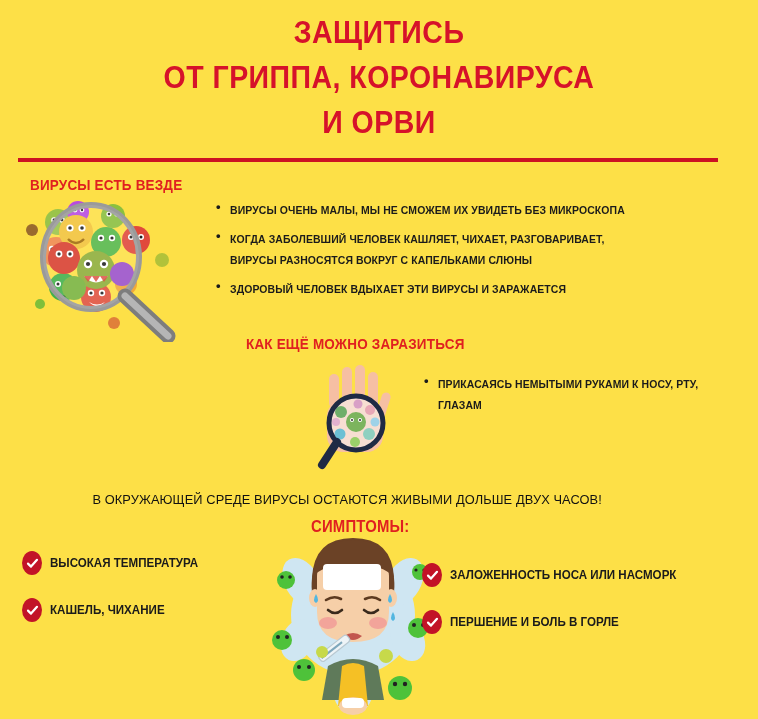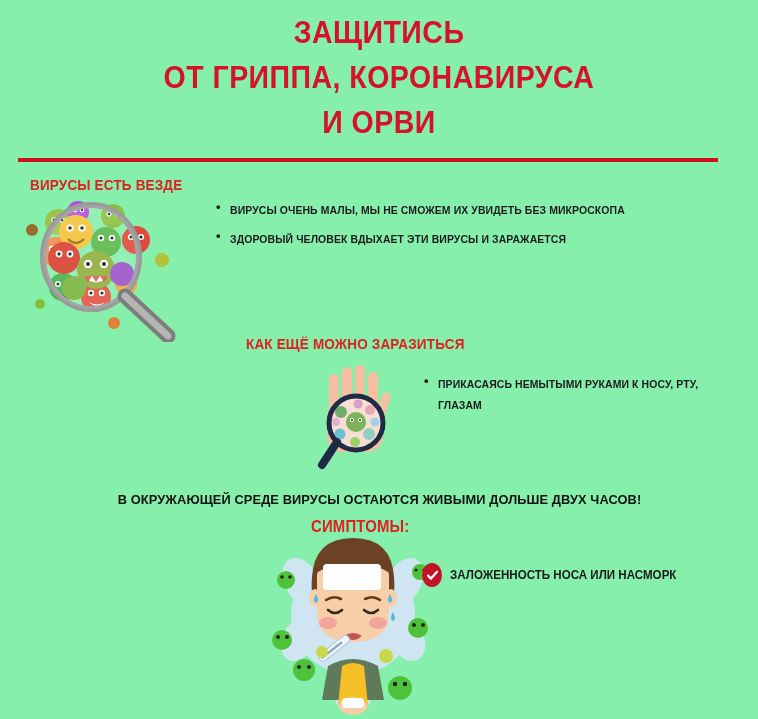--- a/index.html
+++ b/index.html
@@ -11,21 +11,21 @@
     height: 719px;
     background: #cfe3b4;
     font-family: "Liberation Sans", "DejaVu Sans", sans-serif;
     overflow: hidden;
     position: relative;
   }
   .page {
     position: relative;
     width: 758px;
     height: 719px;
-    background: #86efac;
+    background: #fde047;
   }
 
   
   .title-block {
     position: absolute;
     top: 10px;
     left: 0;
     width: 758px;
     text-align: center;
   }
@@ -96,24 +96,23 @@
   #list-contact    { left: 424px; top: 374px; width: 340px; }
 
   
   .banner {
     position: absolute;
     left: 0;
     top: 492px;
     width: 695px;
     text-align: center;
     font-size: 13.5px;
-    font-weight: bold;
+    font-weight: normal;
     color: #111111;
     letter-spacing: 0.1px;
-    margin-left: 32px;
   }
   .banner span {
     display: inline-block;
     transform: scaleX(0.95);
     white-space: nowrap;
   }
 
   
   .sym-list {
     position: absolute;
@@ -260,20 +259,24 @@
       <path d="M107 104 L150 144" stroke="#7d7d7d" stroke-width="15" stroke-linecap="round"></path>
       <path d="M107 104 L150 144" stroke="#b5b5b5" stroke-width="7" stroke-linecap="round"></path>
     </svg>
   </div>
 
   <div class="bullets" id="list-everywhere">
     <div class="item">
       <span class="line">ВИРУСЫ ОЧЕНЬ МАЛЫ, МЫ НЕ СМОЖЕМ ИХ УВИДЕТЬ БЕЗ МИКРОСКОПА</span>
     </div>
     <div class="item">
+      <span class="line">КОГДА ЗАБОЛЕВШИЙ ЧЕЛОВЕК КАШЛЯЕТ, ЧИХАЕТ, РАЗГОВАРИВАЕТ,</span>
+      <span class="line">ВИРУСЫ РАЗНОСЯТСЯ ВОКРУГ С КАПЕЛЬКАМИ СЛЮНЫ</span>
+    </div>
+    <div class="item">
       <span class="line">ЗДОРОВЫЙ ЧЕЛОВЕК  ВДЫХАЕТ ЭТИ  ВИРУСЫ И  ЗАРАЖАЕТСЯ</span>
     </div>
   </div>
 
   <div class="sec-head" id="head-howelse">КАК ЕЩЁ МОЖНО ЗАРАЗИТЬСЯ</div>
 
   <div class="art" id="art-hand">
     <svg viewBox="0 0 120 120" xmlns="http://www.w3.org/2000/svg">
 
       <g fill="#f6bfa3">
@@ -391,26 +394,50 @@
           <circle cx="41" cy="147" r="2" fill="#222"></circle>
       </g>
       <g fill="#c7d94a">
         <circle cx="118" cy="136" r="7"></circle>
         <circle cx="54" cy="132" r="6"></circle>
       </g>
     </svg>
   </div>
 
   <div class="sym-list" id="sym-left">
+    <div class="sym-row">
+      <span class="check-badge">
+        <svg width="13" height="13" viewBox="0 0 13 13">
+            <path d="M2 6.6 L5 9.6 L11 2.8" stroke="#ffffff" stroke-width="2.2" fill="none" stroke-linecap="round" stroke-linejoin="round"></path>
+          </svg>
+      </span>
+      <span class="sym-label">ВЫСОКАЯ ТЕМПЕРАТУРА</span>
+    </div>
+    <div class="sym-row">
+      <span class="check-badge">
+        <svg width="13" height="13" viewBox="0 0 13 13">
+            <path d="M2 6.6 L5 9.6 L11 2.8" stroke="#ffffff" stroke-width="2.2" fill="none" stroke-linecap="round" stroke-linejoin="round"></path>
+          </svg>
+      </span>
+      <span class="sym-label">КАШЕЛЬ, ЧИХАНИЕ</span>
+    </div>
   </div>
 
   <div class="sym-list" id="sym-right">
     <div class="sym-row">
       <span class="check-badge">
         <svg width="13" height="13" viewBox="0 0 13 13">
             <path d="M2 6.6 L5 9.6 L11 2.8" stroke="#ffffff" stroke-width="2.2" fill="none" stroke-linecap="round" stroke-linejoin="round"></path>
           </svg>
       </span>
       <span class="sym-label">ЗАЛОЖЕННОСТЬ НОСА ИЛИ НАСМОРК</span>
     </div>
+    <div class="sym-row">
+      <span class="check-badge">
+        <svg width="13" height="13" viewBox="0 0 13 13">
+            <path d="M2 6.6 L5 9.6 L11 2.8" stroke="#ffffff" stroke-width="2.2" fill="none" stroke-linecap="round" stroke-linejoin="round"></path>
+          </svg>
+      </span>
+      <span class="sym-label">ПЕРШЕНИЕ И БОЛЬ В ГОРЛЕ</span>
+    </div>
   </div>
 
 </div>
 
 </body></html>

